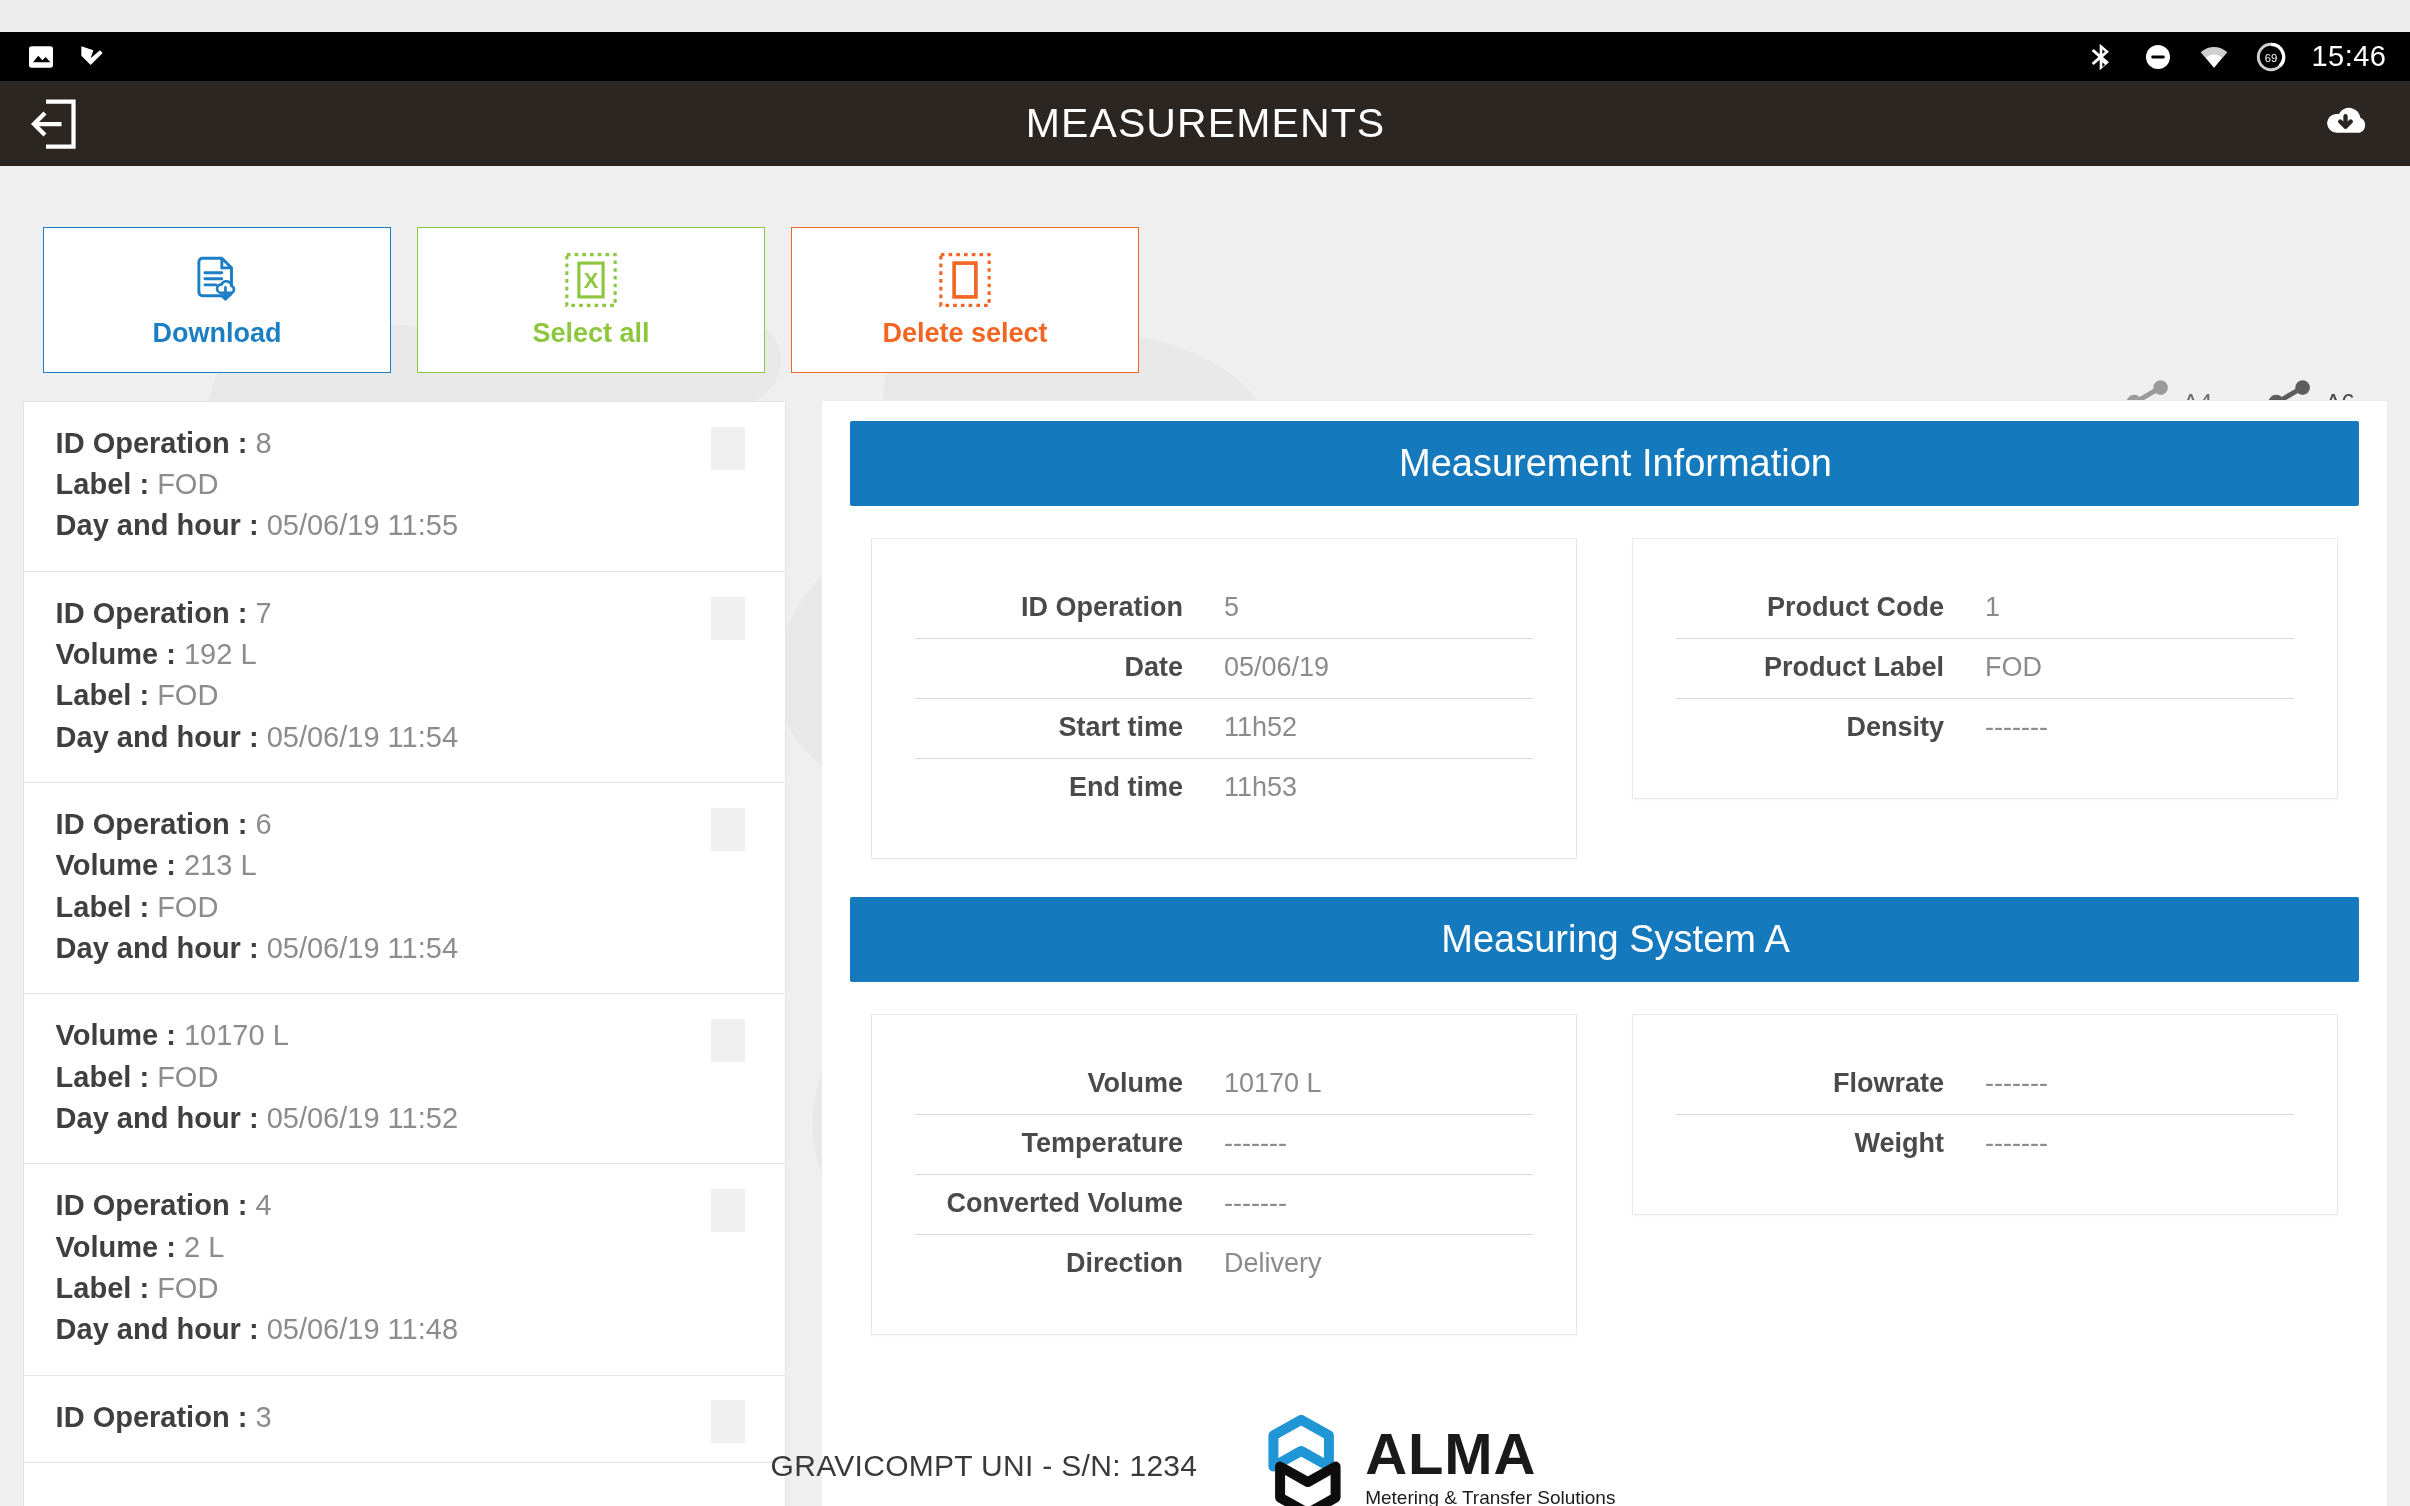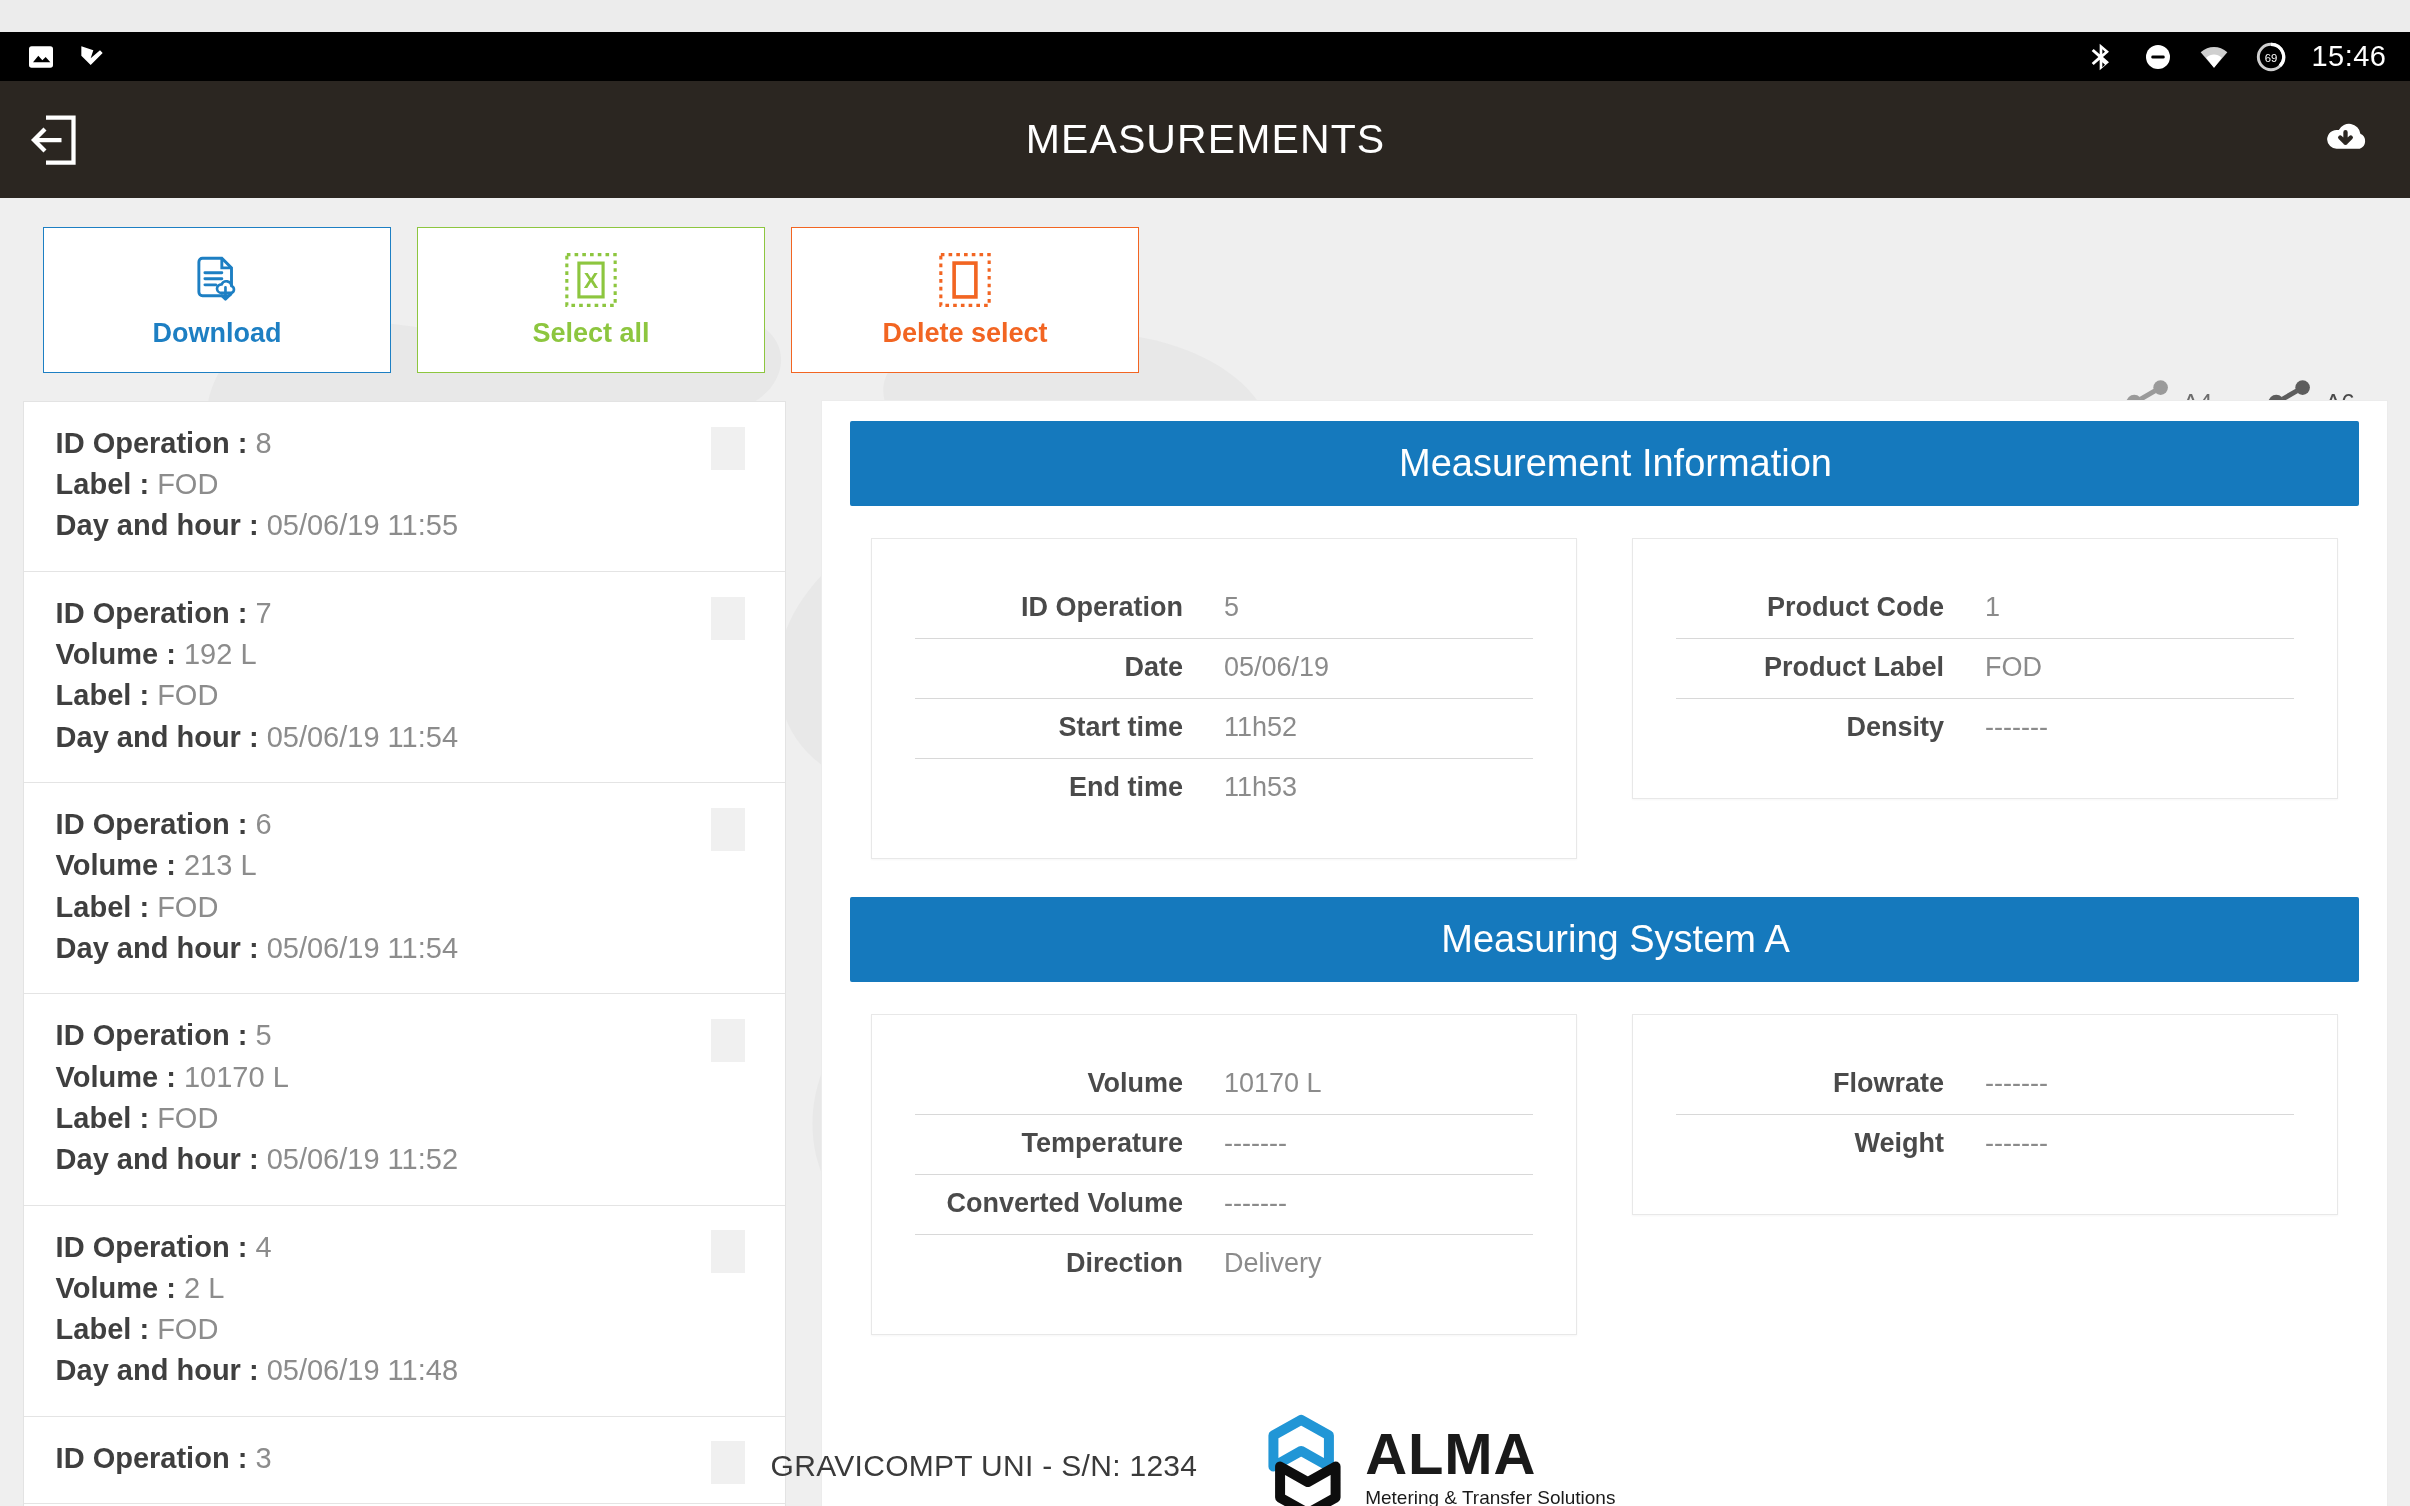--- a/index.html
+++ b/index.html
@@ -18,21 +18,21 @@
     background: #000; display: flex; align-items: center;
     padding: 0 24.5px; z-index: 40;
   }
   .sb-left { display: flex; align-items: center; gap: 19px; }
   .sb-right { margin-left: auto; display: flex; align-items: center; gap: 24.5px; }
   .sb-time { color: #fff; font-size: 29px; letter-spacing: 0.5px; font-family: "Liberation Sans", sans-serif; }
   .sb-icon { width: 32px; height: 32px; display: block; }
 
   
   .appbar {
-    position: absolute; top: 49px; left: 0; width: 2411px; height: 117px;
+    position: absolute; top: 49px; left: 0; width: 2411px; height: 85px;
     background: #2b2621; display: flex; align-items: center; z-index: 30;
   }
   .appbar-title {
     position: absolute; left: 0; right: 0; text-align: center;
     color: #fff; font-size: 41px; letter-spacing: 1.1px; font-weight: 400;
   }
   .appbar-left { position: absolute; left: 26px; width: 60px; height: 60px; cursor: pointer; }
   .appbar-right { position: absolute; right: 38px; width: 55px; height: 55px; cursor: pointer; }
 
   
@@ -263,21 +263,20 @@
 
       <div class="list-item">
         <div class="li-row"><b>ID Operation :</b> <span>6</span></div>
         <div class="li-row"><b>Volume :</b> <span>213 L</span></div>
         <div class="li-row"><b>Label :</b> <span>FOD</span></div>
         <div class="li-row"><b>Day and hour :</b> <span>05/06/19 11:54</span></div>
         <div class="li-check"></div>
       </div>
 
       <div class="list-item">
-        <div class="li-row"><b>ID Operation :</b> <span>5</span></div>
         <div class="li-row"><b>Volume :</b> <span>10170 L</span></div>
         <div class="li-row"><b>Label :</b> <span>FOD</span></div>
         <div class="li-row"><b>Day and hour :</b> <span>05/06/19 11:52</span></div>
         <div class="li-check"></div>
       </div>
 
       <div class="list-item">
         <div class="li-row"><b>ID Operation :</b> <span>4</span></div>
         <div class="li-row"><b>Volume :</b> <span>2 L</span></div>
         <div class="li-row"><b>Label :</b> <span>FOD</span></div>

